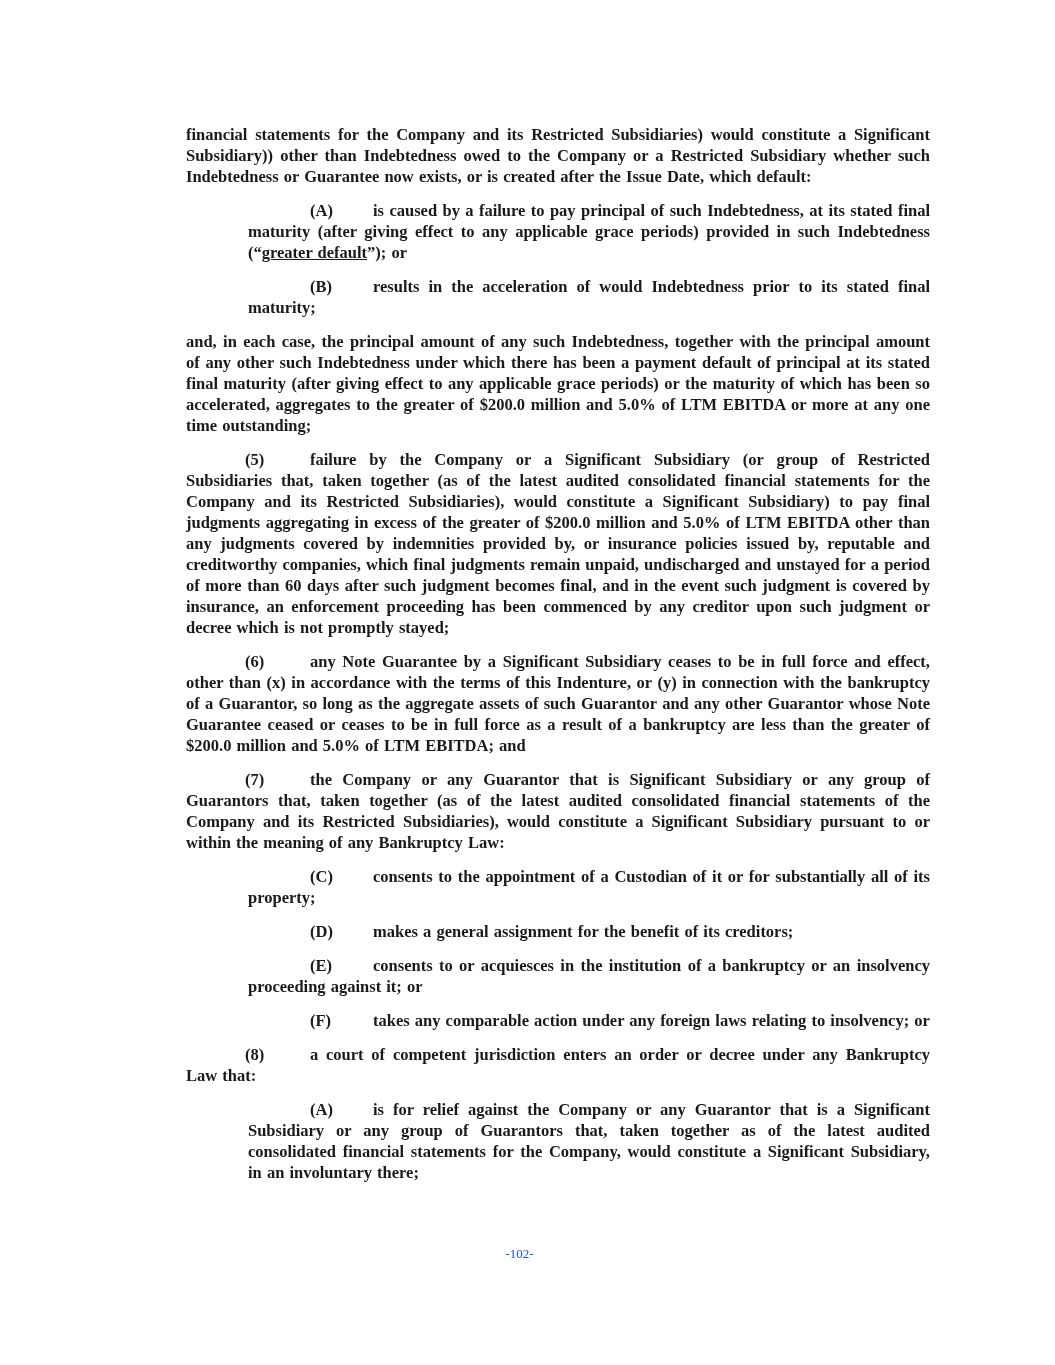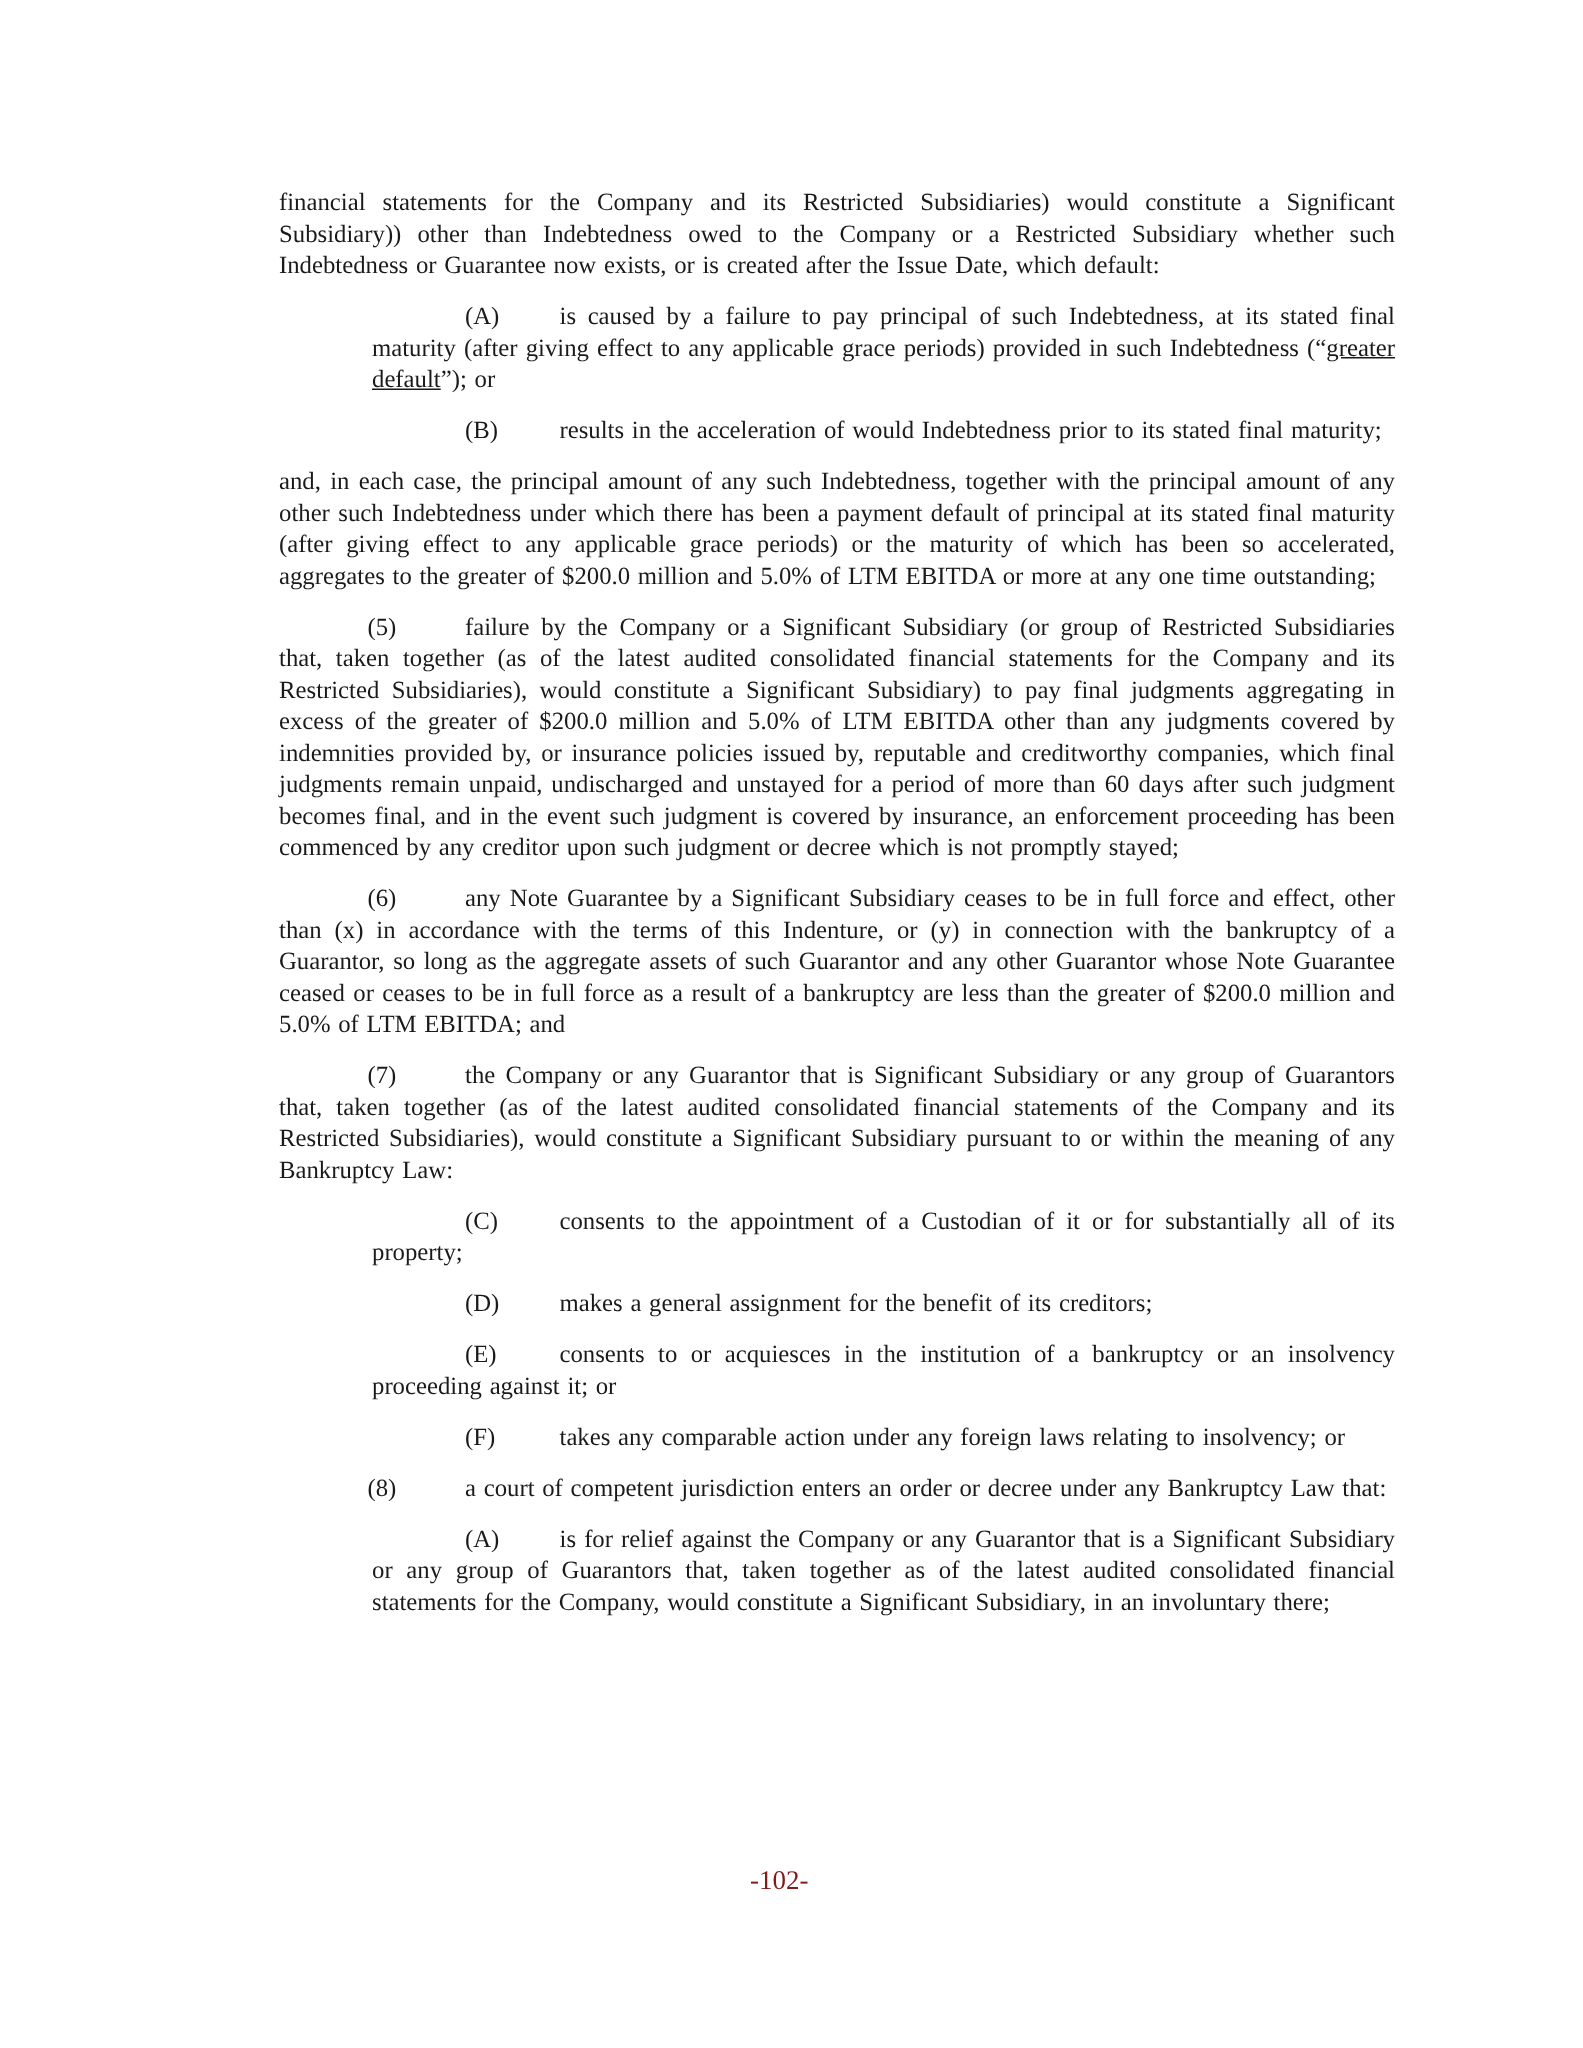--- a/index.html
+++ b/index.html
@@ -13,42 +13,43 @@
     position: relative;
     width: 1055px; height: 1365px;
     background: #ffffff;
     color: #1a1a1a;
     overflow: hidden;
   }
   .content {
     position: absolute;
     left: 186px; top: 124px;
     width: 744px;
+    font-weight: bold;
   }
   .para {
     font-size: 16.5px;
     line-height: 21px;
     text-align: justify;
     margin-bottom: 13px;
     word-spacing: 1px;
   }
   .para.body { text-indent: 0; }
   .para.num { text-indent: 59px; }
   .para.num .lbl { display: inline-block; width: 65px; text-indent: 0; }
   .para.let { margin-left: 62px; text-indent: 62px; }
   .para.let .lbl { display: inline-block; width: 63px; text-indent: 0; }
   .u { text-decoration: underline; }
   .footer {
     position: absolute;
     top: 1243px; left: 0;
     width: 1039px;
     text-align: center;
-    font-size: 18px;
+    font-size: 13px;
     line-height: 21px;
-    color: #7f1d1d;
+    color: #1d4ed8;
   }
 </style>
 </head>
 <body>
 
 <div class="page">
   <div class="content">
 
     <div class="para body">financial statements for the Company and its Restricted Subsidiaries) would constitute a Significant Subsidiary)) other than Indebtedness owed to the Company or a Restricted Subsidiary whether such Indebtedness or Guarantee now exists, or is created after the Issue Date, which default:</div>
 

